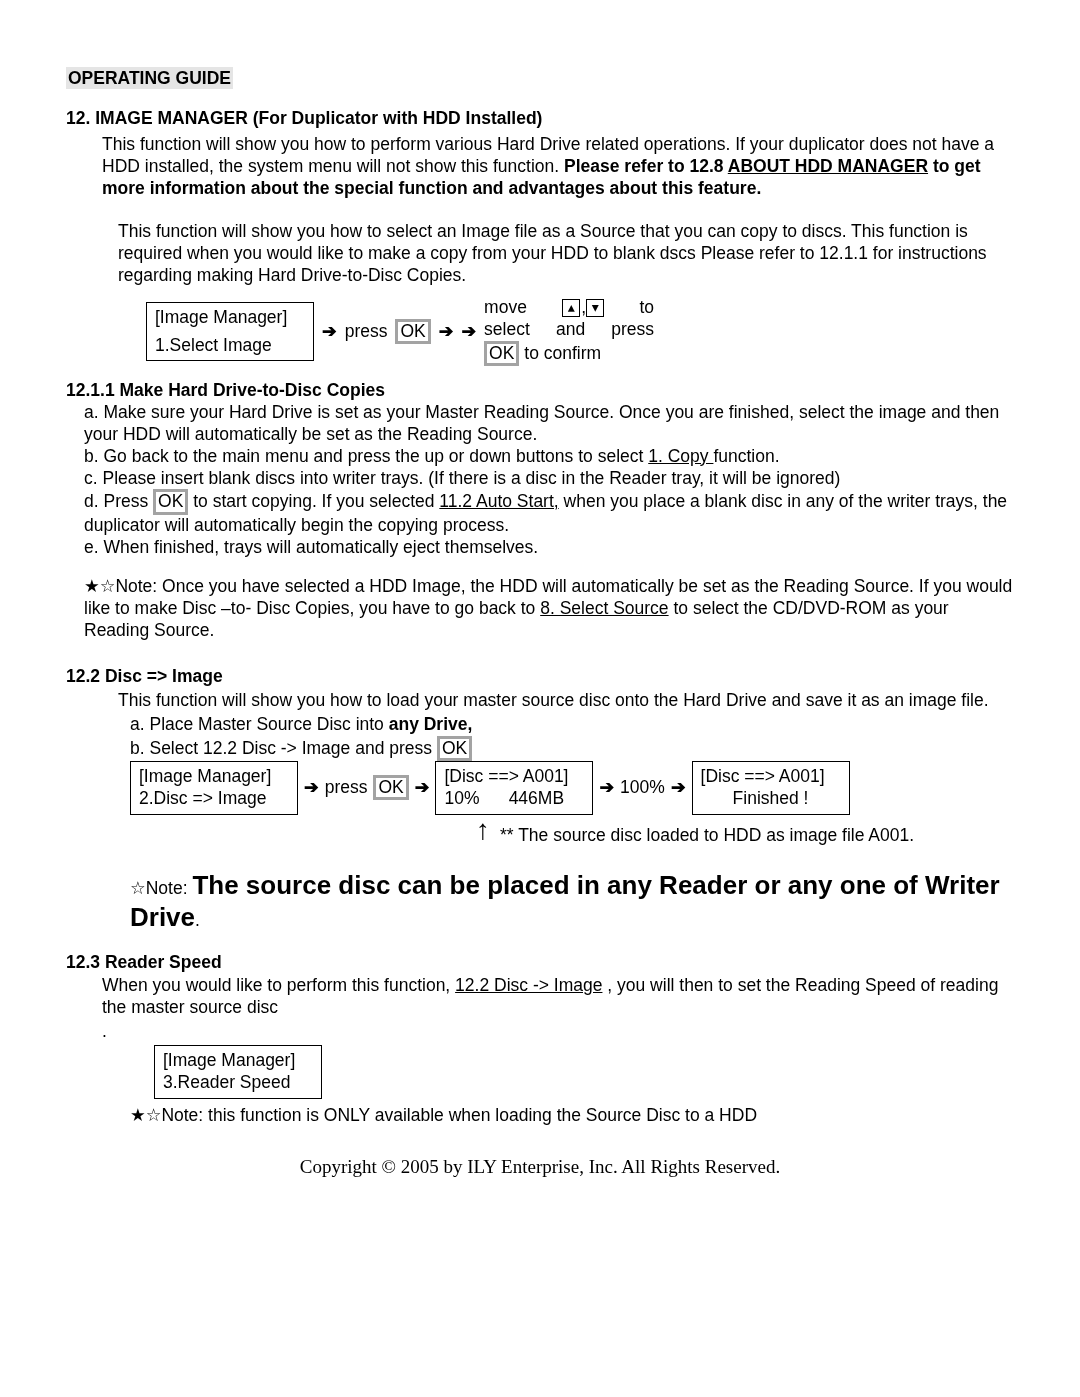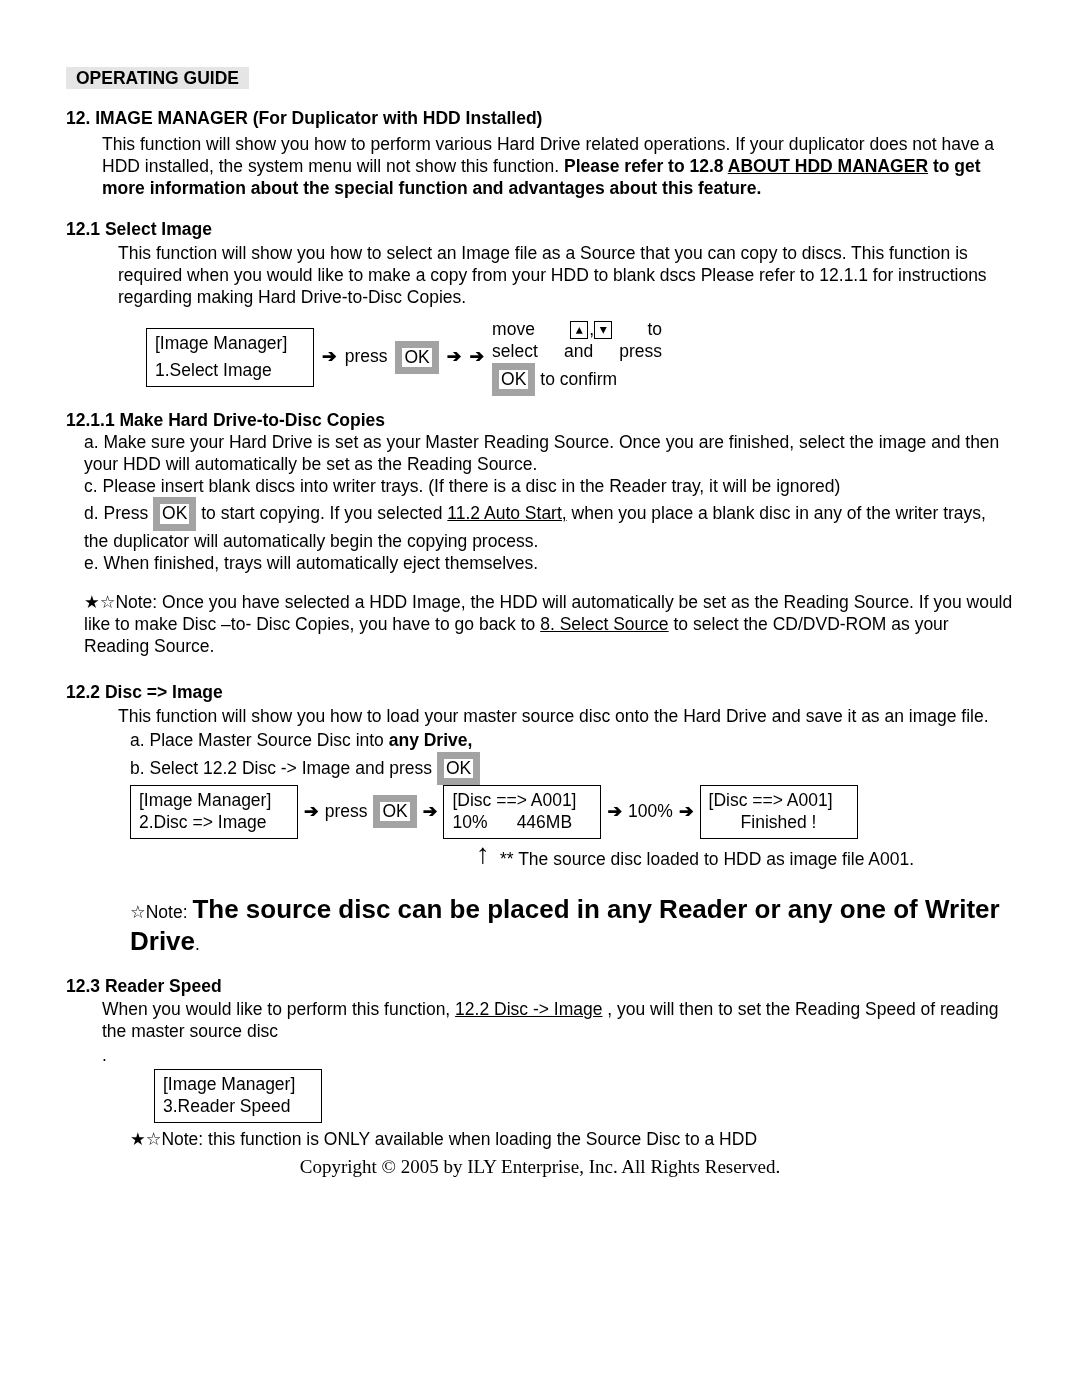--- a/index.html
+++ b/index.html
@@ -13,33 +13,33 @@
     background: #fff;
     position: relative;
     line-height: 1.25;
   }
   .page {
     padding: 68px 66px 0 66px;
   }
   .hl {
     background: #e5e5e5;
     font-weight: bold;
-    padding: 1px 10px;
+    padding: 1px 2px;
   }
   .b { font-weight: bold; }
   .i { }
   .u { text-decoration: underline; }
   .box {
     border: 1.5px solid #000;
     padding: 4px 8px;
     display: inline-block;
     vertical-align: middle;
   }
   .okbox {
-    border: 7px solid #a3a3a3;
+    border: 3px solid #a3a3a3;
     padding: 0 2px;
     display: inline-block;
     line-height: 1.1;
   }
   .keybox {
     border: 1px solid #000;
     display: inline-block;
     width: 16px;
     height: 16px;
     text-align: center;
@@ -89,21 +89,20 @@
   <div>
     <span class="b">12.</span>
     <span class="b">IMAGE MANAGER  (For Duplicator with HDD Installed)</span>
   </div>
   <div class="para" style="margin-left:36px">
     <span>This function will show you how to perform various Hard Drive related operations. If your duplicator does not have a HDD installed, the system menu will not show this function. </span><span class="b i">Please refer to 12.8 </span><span class="b i u">ABOUT HDD MANAGER</span><span class="b i"> to get more information about the special function and advantages about this feature.</span>
   </div>
 
   <div style="height:16px"></div>
 
-  <div class="b">12.1 Select Image</div>
   <div style="margin:2px 0 10px 52px">This function will show you how to select an Image file as a Source that you can copy to discs. This function is required when you would like to make a copy from your HDD to blank dscs Please refer to 12.1.1 for instructions regarding making Hard Drive-to-Disc Copies.</div>
 
   <div class="flow">
     <div class="box" style="width:150px">
       <div>[Image Manager]</div>
       <div style="height:6px"></div>
       <div>1.Select Image</div>
     </div>
     <span class="arrow">➔</span>
     <span>press</span>
@@ -123,20 +122,23 @@
     </div>
   </div>
 
   <div style="height:14px"></div>
 
   <div class="b">12.1.1 Make Hard Drive-to-Disc Copies</div>
   <div class="sub">
     <span>a. Make sure your Hard Drive is set as your Master Reading Source. Once you are finished</span><span class="u">,</span><span> select the image and then your HDD will automatically be set as the Reading Source.</span>
   </div>
 
+  <div class="sub">
+    <span>b. Go back to the main menu and press the up or down buttons to select </span><span class="u">1. Copy </span><span> function.</span>
+  </div>
   <div class="sub">c. Please insert blank discs into writer trays. (If there is a disc in the Reader tray, it will be ignored)</div>
   <div class="sub">
     <span>d.   Press </span><span class="okbox">OK</span><span> to start copying.  If you selected </span><span class="u">11.2 Auto Start,</span><span> when you place a blank disc in any of the writer trays, the duplicator will automatically begin the copying process.</span>
   </div>
   <div class="sub">e. When finished, trays will automatically eject themselves.</div>
 
   <div style="height:18px"></div>
   <div class="i" style="margin-left:18px">
     ★☆<span>Note: Once you have selected a HDD Image, the HDD will automatically be set as the Reading Source. If you would like to make Disc –to- Disc Copies, you have to go back to </span><span class="u">8. Select Source</span><span> to select the CD/DVD-ROM  as your Reading Source.</span>
   </div>

